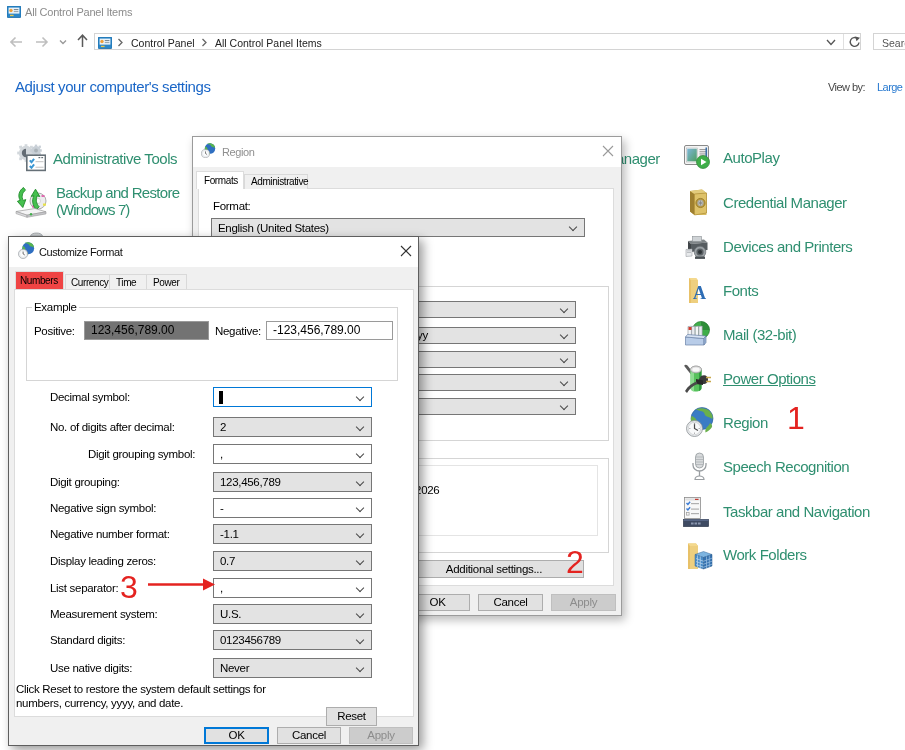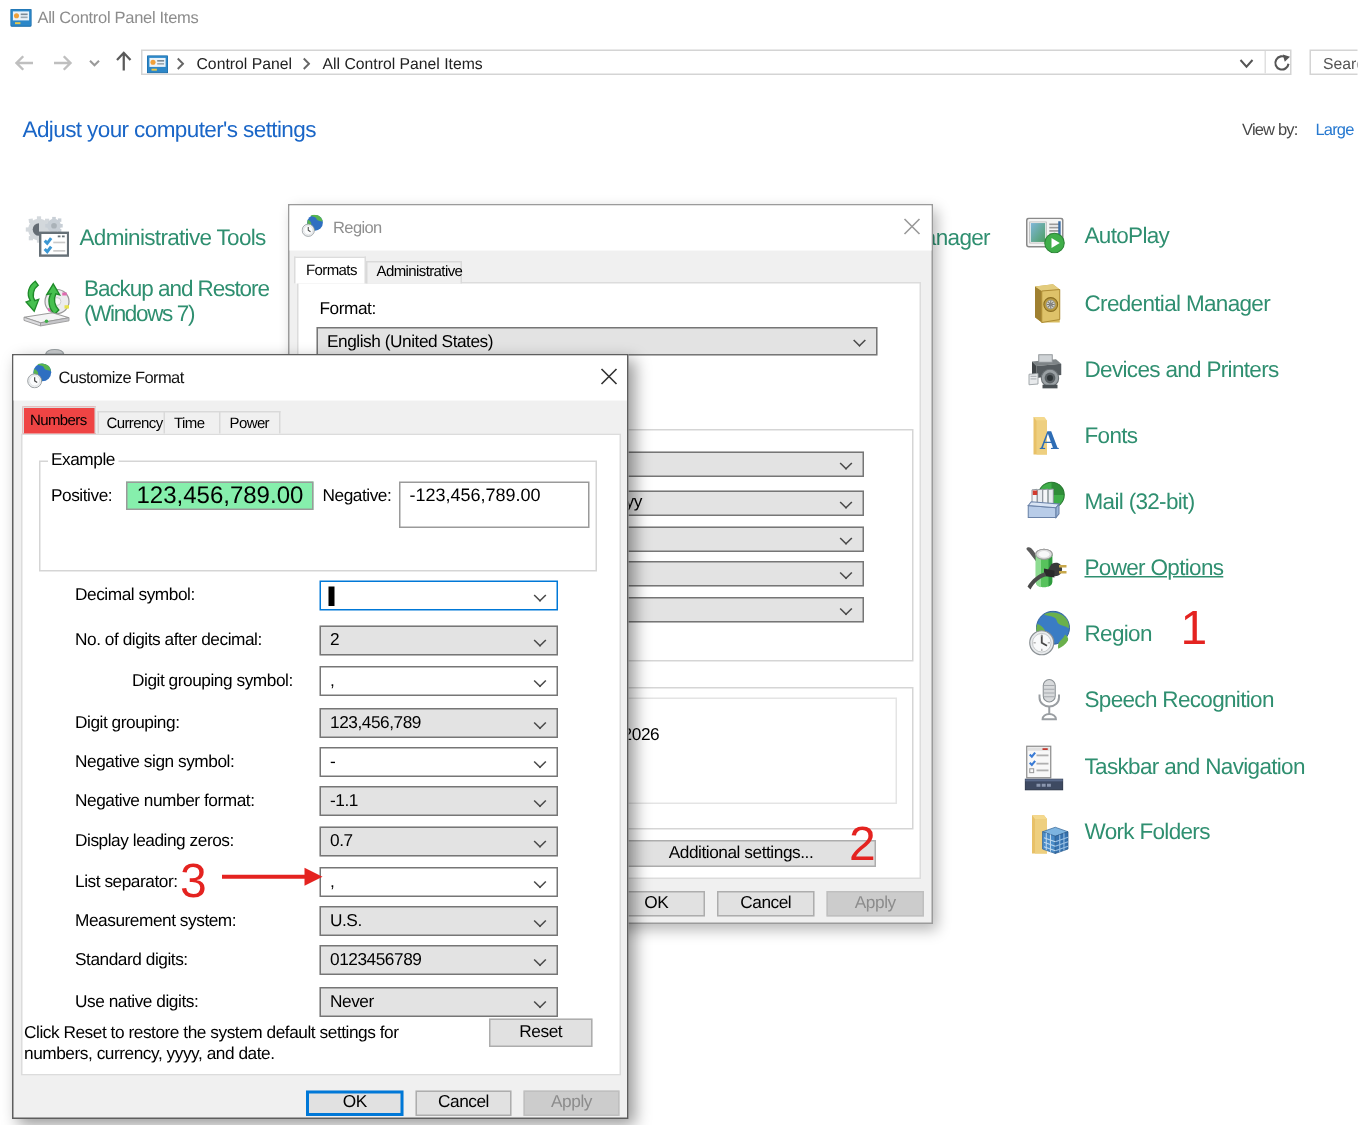--- a/index.html
+++ b/index.html
@@ -378,23 +378,23 @@
   <div class="abs" style="left:137px; top:37px; width:1px; height:15px; background:#d9d9d9;"></div>
   <div class="abs tabt" style="left:62px; top:40px;">Currency</div>
   <div class="abs tabt" style="left:107px; top:40px;">Time</div>
   <div class="abs tabt" style="left:144px; top:40px;">Power</div>
   <div class="abs tabt" style="left:6px; top:34px; width:49px; height:18px; background:#ef4444; border:1px solid #dcdcdc; border-bottom:none; padding:3px 0 0 4px;">Numbers</div>
 
   <div class="grp" style="left:17px; top:70px; width:372px; height:74px;">
       <span>Example</span>
     </div>
   <div class="lbl" style="left:25px; top:88px;">Positive:</div>
-  <div class="abs" style="left:75px; top:84px; width:125px; height:19px; background:#86efac; border:1px solid #9a9a9a; font-size:16px; line-height:17px; padding-left:6px;">123,456,789.00</div>
+  <div class="abs" style="left:75px; top:84px; width:125px; height:19px; background:#737373; border:1px solid #9a9a9a; font-size:12px; line-height:17px; padding-left:6px;">123,456,789.00</div>
   <div class="lbl" style="left:206px; top:88px;">Negative:</div>
-  <div class="abs" style="left:257px; top:84px; width:127px; height:31px; background:#fff; border:1px solid #9a9a9a; font-size:12px; line-height:17px; padding-left:6px;">-123,456,789.00</div>
+  <div class="abs" style="left:257px; top:84px; width:127px; height:19px; background:#fff; border:1px solid #9a9a9a; font-size:12px; line-height:17px; padding-left:6px;">-123,456,789.00</div>
 
   <div class="lbl" style="left:41px; top:154px;">Decimal symbol:</div>
   <div class="combo white" style="left:204px; top:150px; width:159px; height:20px; border-color:#0078d7; line-height:18px;">
     <div class="abs" style="left:5px; top:3px; width:4px; height:13px; background:#000;"></div>
     <div class="chev" style="right:8px; top:6px;"></div>
   </div>
   <div class="lbl" style="left:41px; top:184px;">No. of digits after decimal:</div>
   <div class="combo" style="left:204px; top:180px; width:159px; height:20px;">2<div class="chev" style="right:8px; top:6px;"></div></div>
   <div class="lbl" style="left:41px; top:211px;margin-left:38px;">Digit grouping symbol:</div>
   <div class="combo white" style="left:204px; top:207px; width:159px; height:20px;">,<div class="chev" style="right:8px; top:6px;"></div></div>
@@ -410,21 +410,21 @@
   <div class="combo white" style="left:204px; top:341px; width:159px; height:20px;">,<div class="chev" style="right:8px; top:6px;"></div></div>
   <div class="lbl" style="left:41px; top:371px;">Measurement system:</div>
   <div class="combo" style="left:204px; top:367px; width:159px; height:20px;">U.S.<div class="chev" style="right:8px; top:6px;"></div></div>
   <div class="lbl" style="left:41px; top:397px;">Standard digits:</div>
   <div class="combo" style="left:204px; top:393px; width:159px; height:20px;">0123456789<div class="chev" style="right:8px; top:6px;"></div></div>
   <div class="lbl" style="left:41px; top:425px;">Use native digits:</div>
   <div class="combo" style="left:204px; top:421px; width:159px; height:20px;">Never<div class="chev" style="right:8px; top:6px;"></div></div>
 
   <div class="lbl" style="left:7px; top:446px;">Click Reset to restore the system default settings for</div>
   <div class="lbl" style="left:7px; top:460px;">numbers, currency, yyyy, and date.</div>
-  <div class="btn" style="left:317px; top:442px; width:69px; height:19px; line-height:17px;">Reset</div>
+  <div class="btn" style="left:317px; top:470px; width:51px; height:19px; line-height:17px;">Reset</div>
 
   <div class="btn" style="left:195px; top:490px; width:65px; height:17px; line-height:13px; border:2px solid #0078d7;">OK</div>
   <div class="btn" style="left:268px; top:490px; width:64px; height:17px; line-height:15px;">Cancel</div>
   <div class="btn disabled" style="left:340px; top:490px; width:64px; height:17px; line-height:15px;">Apply</div>
 </div>
 
 <div class="red" style="left:787px; top:406px;">1</div>
 <div class="red" style="left:566px; top:550px;">2</div>
 <div class="red" style="left:120px; top:575px;">3</div>
 <svg class="abs" style="left:148px; top:578px; z-index:40;" width="68" height="13" viewBox="0 0 68 13">

